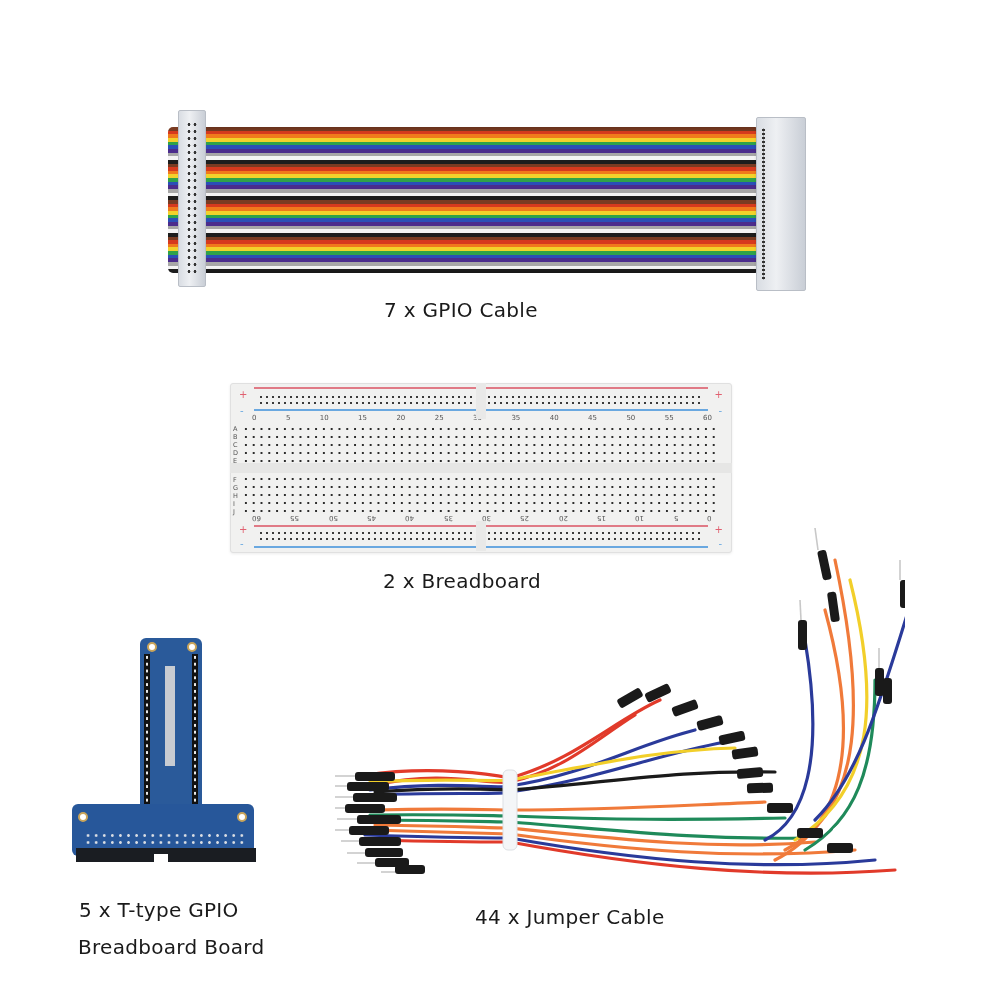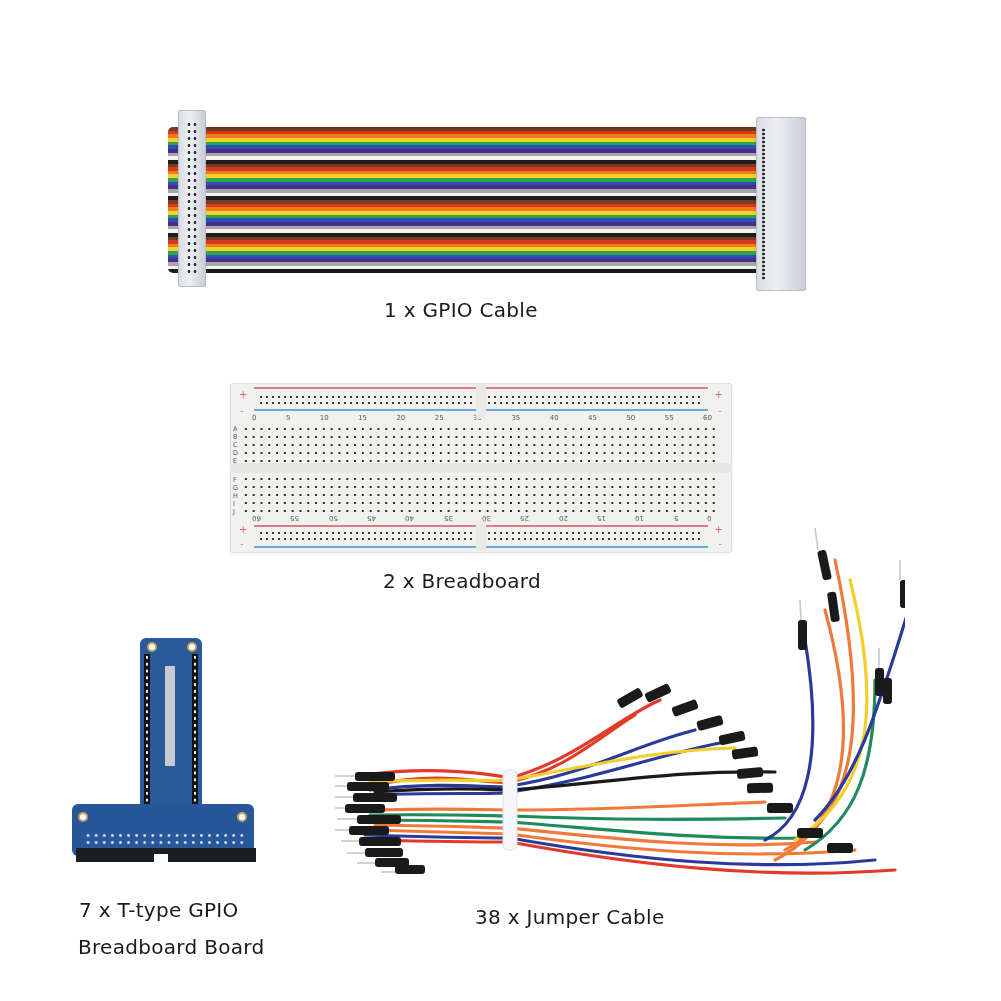--- a/index.html
+++ b/index.html
@@ -123,21 +123,21 @@
 <div class="item" id="gpio-cable">
   <div class="ribbon-ends"></div>
   <div class="ribbon"></div>
   <div class="idc idc-left">
     <div class="idc-holes"></div>
   </div>
   <div class="idc idc-right">
     <div class="idc-holes"></div>
   </div>
 </div>
-<div class="caption" style="left:384px; top:298px;">1 x GPIO Cable</div>
+<div class="caption" style="left:384px; top:298px;">7 x GPIO Cable</div>
 
 <div class="item" id="breadboard">
   <div class="bb"></div>
 
   <span class="bb-sign" style="left:9px; top:6px; color:#e06070;">+</span>
   <span class="bb-sign" style="left:10px; top:22px; color:#6aa8e0;">-</span>
   <span class="bb-sign" style="right:9px; top:6px; color:#e06070;">+</span>
   <span class="bb-sign" style="right:10px; top:22px; color:#6aa8e0;">-</span>
   <div class="rail-line rail-red" style="left:24px; right:24px; top:4px;"></div>
   <div class="rail-holes" style="left:28px; right:28px; top:11px;"></div>
@@ -213,21 +213,21 @@
   <div class="t-pinrow" style="left:124px; top:18px; height:150px;"></div>
   <div class="t-label"></div>
   <div class="t-hole" style="left:79px; top:6px;"></div>
   <div class="t-hole" style="left:119px; top:6px;"></div>
   <div class="t-hole" style="left:10px; top:176px;"></div>
   <div class="t-hole" style="left:169px; top:176px;"></div>
   <div class="t-pins"></div>
   <div class="t-conn"></div>
   <div class="t-notch"></div>
 </div>
-<div class="caption" style="left:79px; top:898px;">7 x T-type GPIO</div>
+<div class="caption" style="left:79px; top:898px;">5 x T-type GPIO</div>
 <div class="caption" style="left:78px; top:935px;">Breadboard Board</div>
 
 <div class="item" id="jumper-cables">
   <svg width="570" height="370" viewBox="0 0 570 370">
     <g fill="none" stroke-width="3.2" stroke-linecap="round">
 
       <path d="M40 265 C110 250,150 265,175 262 C230 250,260 220,300 195" stroke="#e13a2a"></path>
       <path d="M30 255 C100 245,160 255,175 258 C240 240,280 200,325 180" stroke="#e13a2a"></path>
       <path d="M35 270 C120 260,160 270,175 266 C250 255,300 225,360 210" stroke="#2a3a9a"></path>
       <path d="M30 275 C110 272,160 275,175 272 C260 260,320 235,390 222" stroke="#2a3a9a"></path>
@@ -304,13 +304,13 @@
     </g>
     <g stroke="#c8c8c8" stroke-width="1.6">
       <line x1="483" y1="30" x2="480" y2="8"></line>
       <line x1="565" y1="60" x2="565" y2="40"></line>
       <line x1="577" y1="74" x2="578" y2="48"></line>
       <line x1="466" y1="100" x2="465" y2="80"></line>
       <line x1="544" y1="148" x2="544" y2="128"></line>
     </g>
   </svg>
 </div>
-<div class="caption" style="left:475px; top:905px;">38 x Jumper Cable</div>
+<div class="caption" style="left:475px; top:905px;">44 x Jumper Cable</div>
 
 </body></html>

